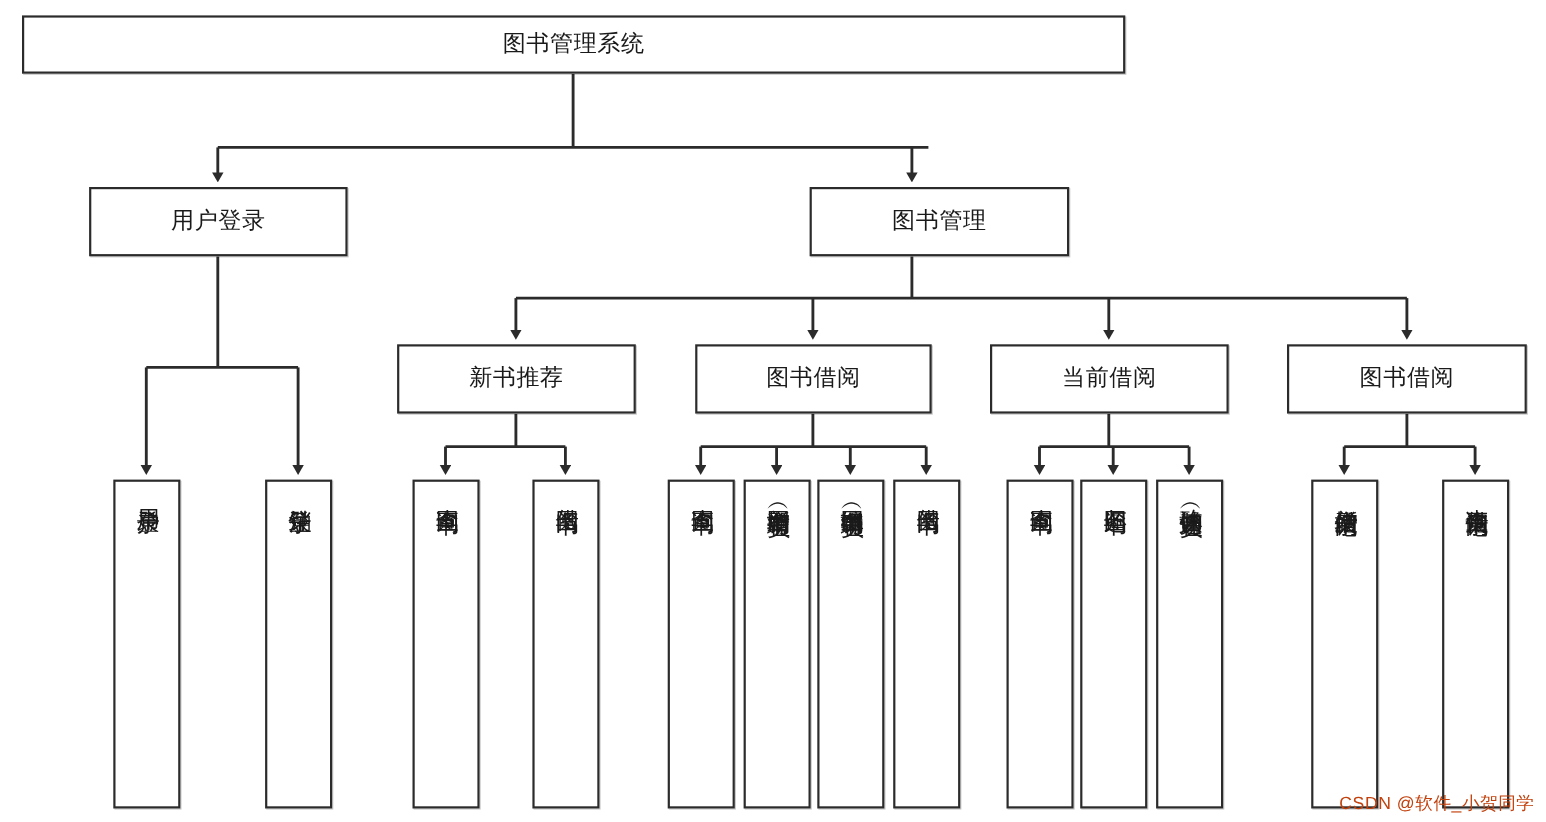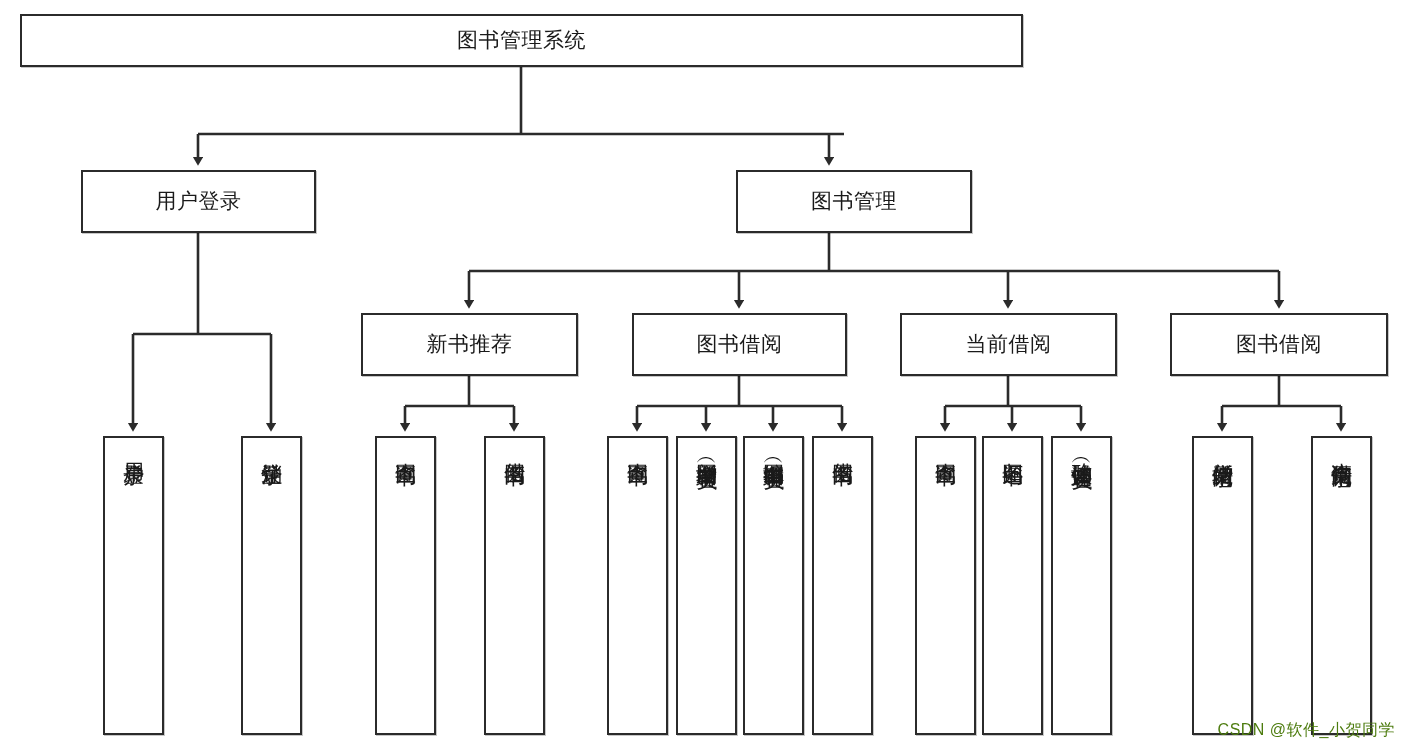--- a/index.html
+++ b/index.html
@@ -58,21 +58,21 @@
     font-size: 21px;
     line-height: 1.08;
     letter-spacing: 1px;
     white-space: nowrap;
   }
   #watermark {
     position: absolute;
     right: 10px;
     bottom: 6px;
     font-size: 16px;
-    color: #4d7c0f;
+    color: #c2410c;
     letter-spacing: 0.5px;
     white-space: nowrap;
     user-select: none;
   }
 </style>
 </head>
 <body>
 
 <div id="diagram-root">
 

